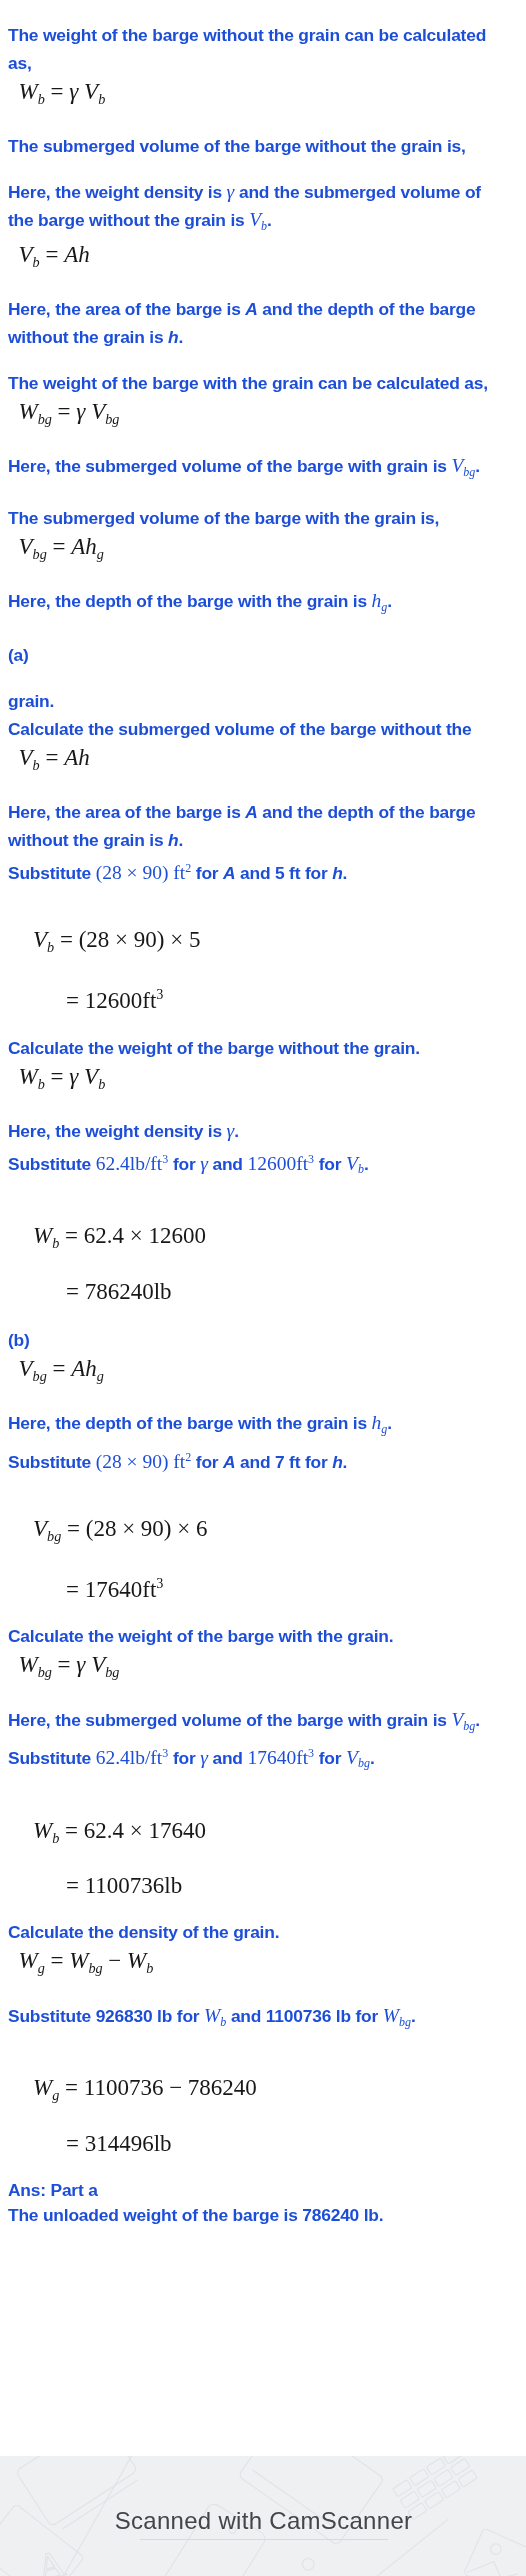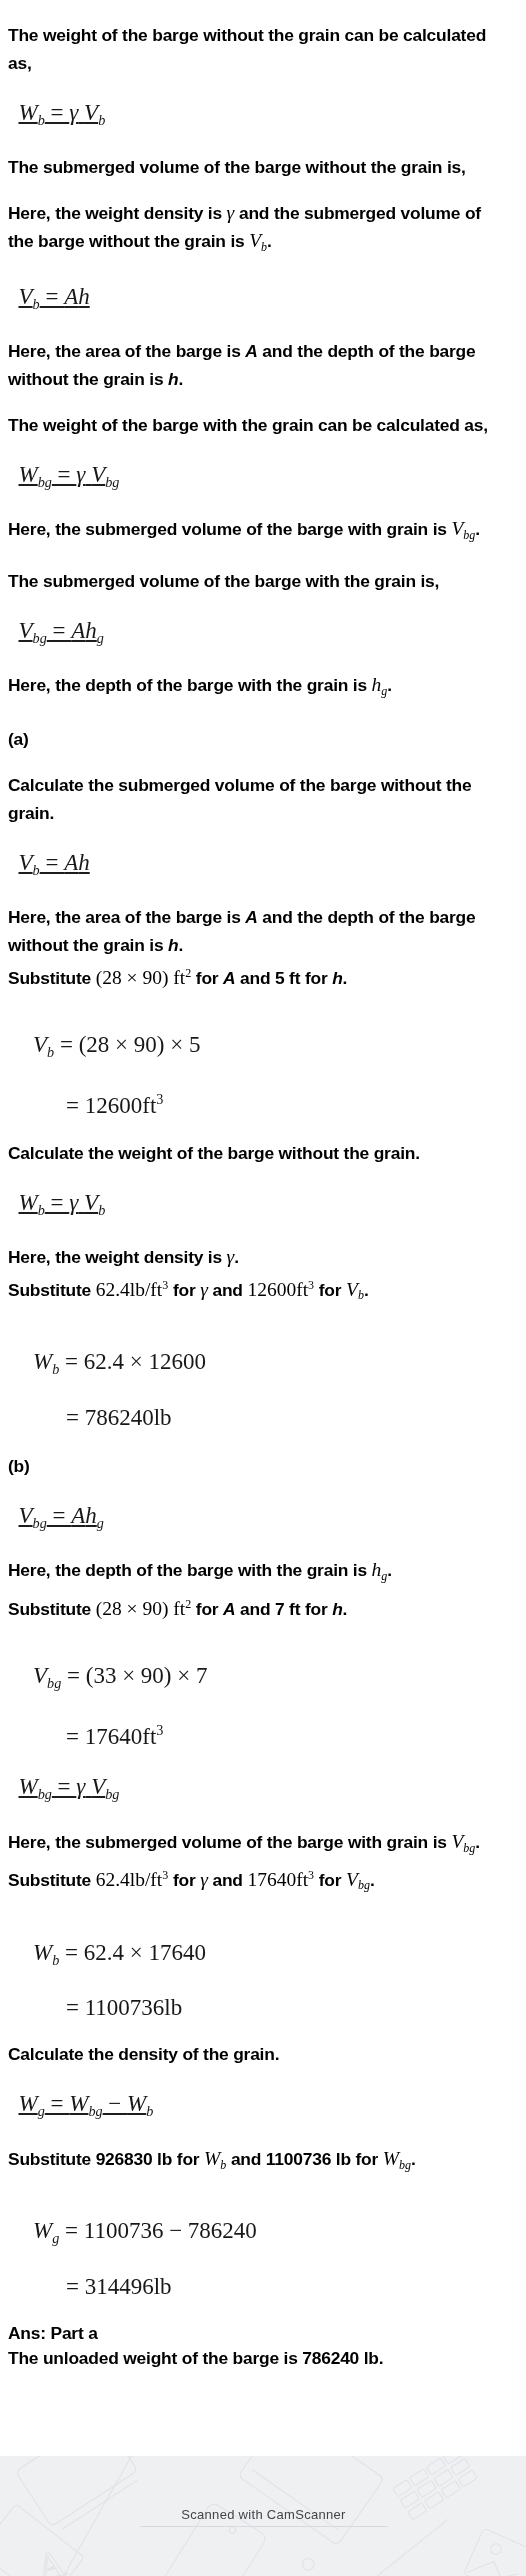--- a/index.html
+++ b/index.html
@@ -14,36 +14,36 @@
   .content {
     padding: 3.2px 5.3px 0 8px;
   }
   .block { margin: 0; }
   .line { white-space: nowrap; }
 
   
   .b-para .line, .b-sub .line, .b-label .line, .b-ans .line {
     font-size: 17.4px; line-height: 28px;
     font-weight: 700; letter-spacing: -0.2px;
-    color: #000000;
+    color: #1d4ed8;
   }
   .b-ans .line { line-height: 25px; }
 
   .b-para { margin-top: 18px; }
   .b-sub  { margin-bottom: 38px; }
   .b-label{ margin-top: 20px; }
   .b-ans  { margin-top: 20px; }
 
   
   .b-eq .line, .b-eqn .line, .b-eqc .line {
     font-family: "Liberation Serif", serif;
     font-size: 23px; line-height: 29.5px; font-weight: 400;
     letter-spacing: 0; color: #181818;
   }
-  .b-eq  { margin-top: 21px; margin-bottom: 18px; padding-left: 10.5px; text-decoration: underline; }
+  .b-eq  { margin-bottom: 18px; padding-left: 10.5px; }
   .b-eqn { margin-top: 21px; margin-bottom: 18px; padding-left: 25px; }
   .b-eqc { margin-top: 12px; margin-bottom: 18px; padding-left: 58px; }
 
   
   .seg-t { }
   .seg-v { font-style: italic; }
   .seg-i { font-family: "Liberation Serif", serif; font-style: italic; font-weight: 400; letter-spacing: 0; }
   .seg-m { font-family: "Liberation Serif", serif; font-style: normal; font-weight: 400; letter-spacing: 0; }
   .seg-sub { font-family: "Liberation Serif", serif; font-style: italic; font-weight: 400; letter-spacing: 0; }
   .seg-sup { font-family: "Liberation Serif", serif; font-style: normal; font-weight: 400; letter-spacing: 0; }
@@ -63,21 +63,21 @@
     width: 527px; height: 120px;
     background: #eef0f1;
     overflow: hidden;
   }
   .footer svg.watermark { position: absolute; left: 0; top: 0; }
   .footer .scan-wrap {
     position: absolute; left: 0; top: 51px; width: 100%;
     text-align: center;
   }
   .scan-text {
-    font-size: 13px; font-weight: 400; letter-spacing: 0.3px;
+    font-size: 24px; font-weight: 400; letter-spacing: 0.3px;
     color: #41464b;
   }
   .scan-underline {
     width: 248px; height: 1.1px; background: #d7dadc;
     margin: 4.2px auto 0 auto;
   }
 </style>
 </head>
 <body>
 
@@ -118,22 +118,22 @@
     <div class="block b-eq">
       <div class="line"><span class="seg-i">V</span><span class="seg-sub">bg</span><span class="seg-m"> = </span><span class="seg-i">A</span><span class="seg-i">h</span><span class="seg-sub">g</span></div>
     </div>
     <div class="block b-para">
       <div class="line"><span class="seg-t">Here, the depth of the barge with the grain is </span><span class="seg-i">h</span><span class="seg-sub">g</span><span class="seg-t">.</span></div>
     </div>
     <div class="block b-label">
       <div class="line"><span class="seg-t">(a)</span></div>
     </div>
     <div class="block b-para">
+      <div class="line"><span class="seg-t">grain.</span></div>
       <div class="line"><span class="seg-t">Calculate the submerged volume of the barge without the</span></div>
-      <div class="line"><span class="seg-t">grain.</span></div>
     </div>
     <div class="block b-eq">
       <div class="line"><span class="seg-i">V</span><span class="seg-sub">b</span><span class="seg-m"> = </span><span class="seg-i">A</span><span class="seg-i">h</span></div>
     </div>
     <div class="block b-para">
       <div class="line"><span class="seg-t">Here, the area of the barge is </span><span class="seg-v">A</span><span class="seg-t"> and the depth of the barge</span></div>
       <div class="line"><span class="seg-t">without the grain is </span><span class="seg-v">h</span><span class="seg-t">.</span></div>
     </div>
     <div class="block b-sub">
       <div class="line"><span class="seg-t">Substitute </span><span class="seg-m">(28 × 90) ft</span><span class="seg-sup">2</span><span class="seg-t"> for </span><span class="seg-v">A</span><span class="seg-t"> and 5 ft for </span><span class="seg-v">h</span><span class="seg-t">.</span></div>
@@ -168,24 +168,27 @@
     <div class="block b-eq">
       <div class="line"><span class="seg-i">V</span><span class="seg-sub">bg</span><span class="seg-m"> = </span><span class="seg-i">A</span><span class="seg-i">h</span><span class="seg-sub">g</span></div>
     </div>
     <div class="block b-para">
       <div class="line"><span class="seg-t">Here, the depth of the barge with the grain is </span><span class="seg-i">h</span><span class="seg-sub">g</span><span class="seg-t">.</span></div>
     </div>
     <div class="block b-sub">
       <div class="line"><span class="seg-t">Substitute </span><span class="seg-m">(28 × 90) ft</span><span class="seg-sup">2</span><span class="seg-t"> for </span><span class="seg-v">A</span><span class="seg-t"> and 7 ft for </span><span class="seg-v">h</span><span class="seg-t">.</span></div>
     </div>
     <div class="block b-eqn">
-      <div class="line"><span class="seg-i">V</span><span class="seg-sub">bg</span><span class="seg-m"> = (33 × 90) × 7</span></div>
+      <div class="line"><span class="seg-i">V</span><span class="seg-sub">bg</span><span class="seg-m"> = (28 × 90) × 6</span></div>
     </div>
     <div class="block b-eqc">
       <div class="line"><span class="seg-m">= 17640ft</span><span class="seg-sup">3</span></div>
+    </div>
+    <div class="block b-para">
+      <div class="line"><span class="seg-t">Calculate the weight of the barge with the grain.</span></div>
     </div>
     <div class="block b-eq">
       <div class="line"><span class="seg-i">W</span><span class="seg-sub">bg</span><span class="seg-m"> = </span><span class="seg-i">γ</span><span class="seg-m"> </span><span class="seg-i">V</span><span class="seg-sub">bg</span></div>
     </div>
     <div class="block b-para">
       <div class="line"><span class="seg-t">Here, the submerged volume of the barge with grain is </span><span class="seg-i">V</span><span class="seg-sub">bg</span><span class="seg-t">.</span></div>
     </div>
     <div class="block b-sub">
       <div class="line"><span class="seg-t">Substitute </span><span class="seg-m">62.4lb/ft</span><span class="seg-sup">3</span><span class="seg-t"> for </span><span class="seg-i">γ</span><span class="seg-t"> and </span><span class="seg-m">17640ft</span><span class="seg-sup">3</span><span class="seg-t"> for </span><span class="seg-i">V</span><span class="seg-sub">bg</span><span class="seg-t">.</span></div>
     </div>

